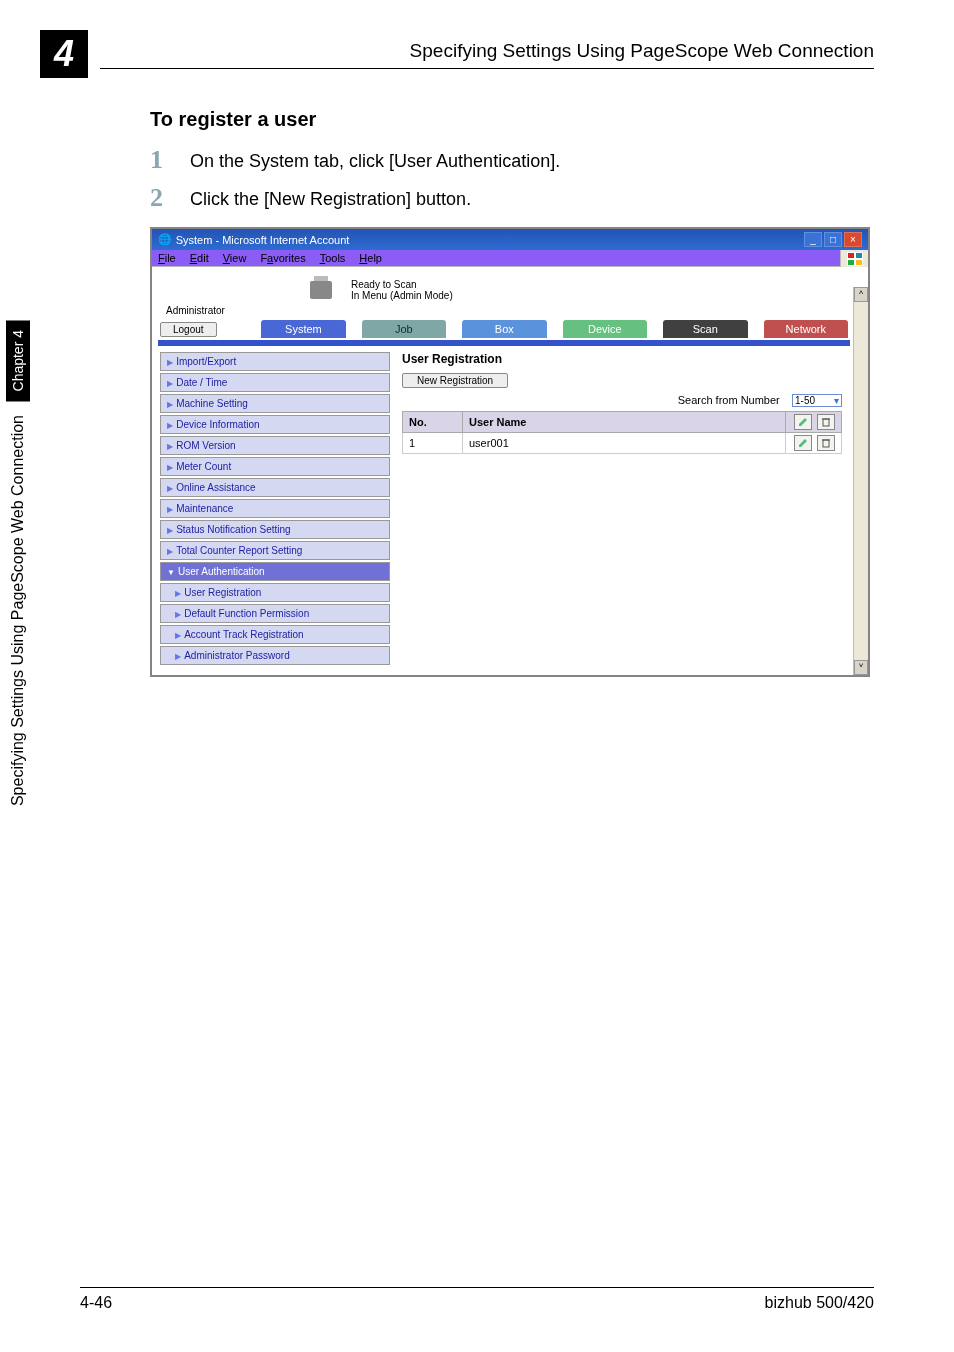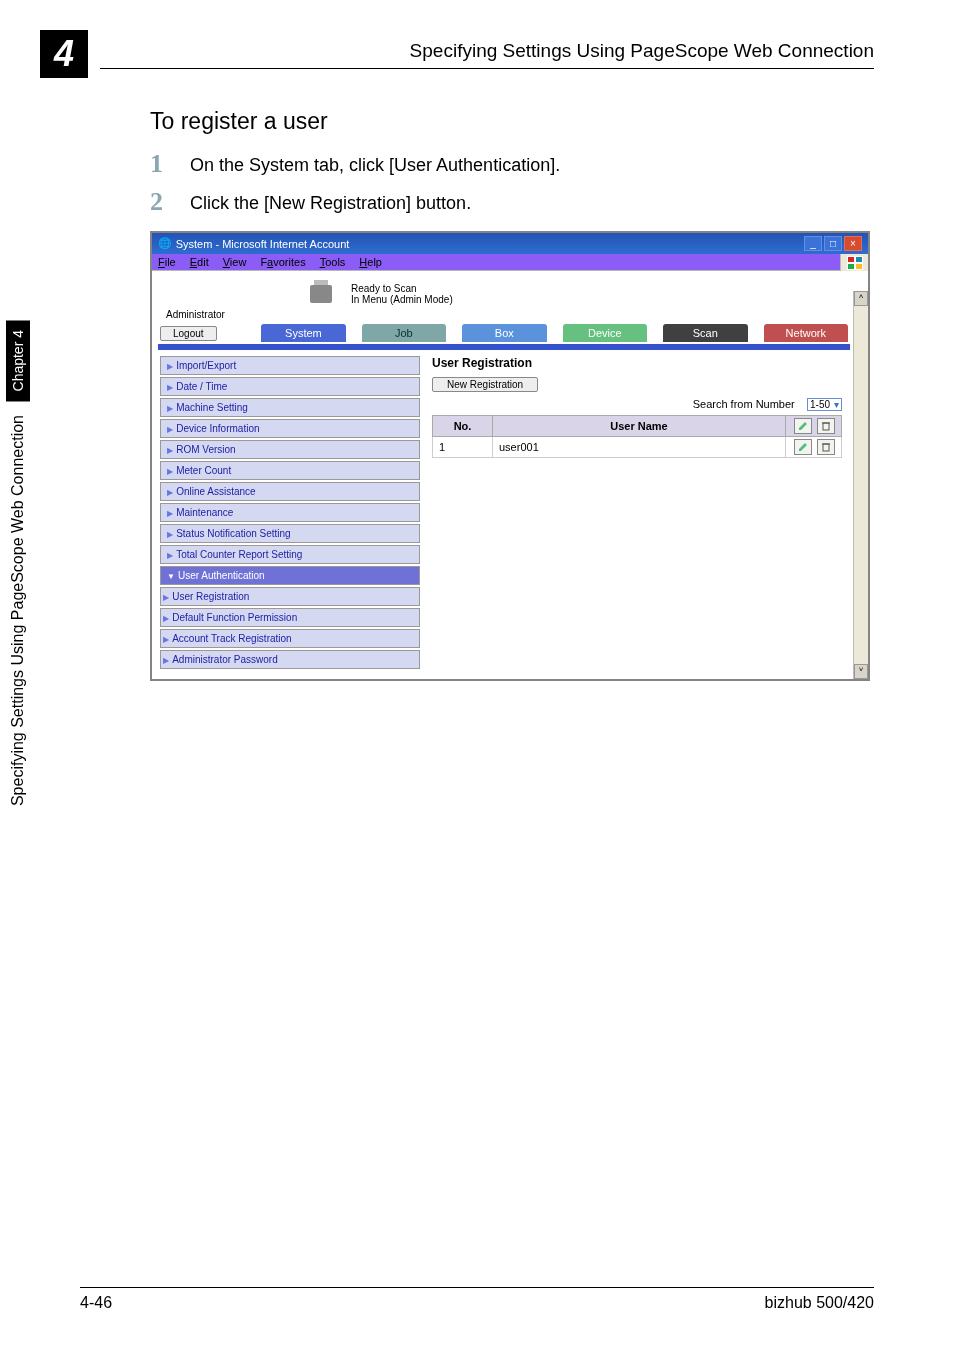--- a/index.html
+++ b/index.html
@@ -5,21 +5,21 @@
   * { box-sizing: border-box; }
   body { margin:0; padding:0; font-family: Arial, sans-serif; background:#fff; width:954px; }
   .page { width:954px; height:1352px; position:relative; padding:30px 80px 30px 40px; }
   .vertical-tab { position:absolute; left:0; top:320px; width:36px; height:640px; display:flex; flex-direction:column; align-items:center; }
   .vtab-text { writing-mode: vertical-rl; transform: rotate(180deg); font-size:16px; padding:10px 4px; }
   .vtab-chapter { background:#000; color:#fff; font-size:14px; }
   .vtab-title { color:#000; margin-top:4px; }
   .top-area { display:flex; align-items:flex-start; }
   .big4-box { background:#000; color:#fff; font-weight:bold; font-style:italic; font-size:36px; width:48px; height:48px; display:flex; align-items:center; justify-content:center; margin-right:12px; border-bottom:1px solid #000;}
   .running-head { flex:1; border-bottom:1.2px solid #000; font-size:19px; text-align:right; padding-bottom:6px; padding-top:10px;}
-  .section-head { font-weight:normal; font-size:23px; margin:30px 0 14px 110px; }
+  .section-head { font-weight:bold; font-size:20px; margin:30px 0 14px 110px; }
   .step { display:flex; margin:8px 0 8px 110px; align-items:flex-start; }
   .step-num { color:#8aa7b1; font-size:26px; font-weight:bold; width:40px; font-family: Georgia, serif;}
   .step-text { font-size:18px; padding-top:6px; }
   .screenshot { margin:14px 0 0 110px; width:720px; border:2px solid #848484; background:#d6c9eb; position:relative; font-family: Tahoma, sans-serif; }
   .titlebar { background: linear-gradient(to bottom,#2353b5,#2f6cd0); color:#fff; font-size:11px; padding:3px 6px; display:flex; align-items:center; justify-content:space-between; }
   .title-left { display:flex; align-items:center; gap:4px;}
   .win-btns { display:flex; gap:2px;}
   .win-btn { width:18px; height:15px; font-size:10px; display:flex; align-items:center; justify-content:center; color:#fff; border:1px solid #fff3;}
   .minbtn{background:#3a72d8;} .maxbtn{background:#3a72d8;} .closebtn{background:#d84b2f;}
   .menubar { background:#8b5cf6; font-size:11px; padding:2px 6px; display:flex; gap:14px; border-bottom:1px solid #b8b8b8;}
@@ -27,33 +27,33 @@
   .device { display:flex; align-items:center; gap:19px; margin:6px 0 2px 150px; font-size:10px;}
   .printer-icon { width:22px; height:18px; background:#888; border-radius:2px; position:relative;}
   .printer-icon::after{content:"";position:absolute;top:-5px;left:4px;width:14px;height:5px;background:#bbb;}
   .admin-label { font-size:10px; margin:4px 0 4px 6px;}
   .row-line { display:flex; gap:16px; align-items:center; margin-bottom:2px;}
   .logout-btn { background:#eee; border:1px solid #888; border-radius:2px; font-size:10px; padding:1px 12px;}
   .tab { font-size:11px; color:#fff; padding:3px 0; width:94px; text-align:center; border-radius:3px 3px 0 0;}
   .tab-system{background:#4a67d6;} .tab-job{background:#7fa7a5;color:#033;} .tab-box{background:#5a92dc;} .tab-print{background:#66c080;} .tab-scan{background:#404040;} .tab-network{background:#c0504f;}
   .blue-sep { height:6px; background:#3352cc; margin:2px -2px 0 -2px;}
   .lower{ display:flex; gap:6px; margin-top:6px;}
-  .side { width:260px; }
+  .side { width:230px; }
   .side-item { background:#d4d8f1; border:1px solid #999; font-size:10px; color:#2121a6; padding:3px 6px; margin-bottom:2px;}
   .side-item.selected { background:#6f71d6; color:#fff;}
-  .side-item.sub { padding-left:2px; }
+  .side-item.sub { padding-left:14px; }
   .tri { color:#6676e6; font-size:8px; margin-right:3px;}
   .tri-down { color:#fff;}
   .main-pane { flex:1; padding:0 6px;}
   .ur-title { font-weight:bold; font-size:12px; margin-bottom:4px;}
   .newreg-btn { background:#eee; border:1px solid #888; font-size:10px; padding:1px 14px; border-radius:2px;}
   .search-line { text-align:right; font-size:11px; margin:6px 0 4px 0;}
-  .num-select { border:1px solid #6a8cd5; font-size:10px; padding:0 2px; width:35px; display:inline-flex; justify-content:space-between; align-items:center; background:#fff;}
+  .num-select { border:1px solid #6a8cd5; font-size:10px; padding:0 2px; width:50px; display:inline-flex; justify-content:space-between; align-items:center; background:#fff;}
   .tbl { width:100%; border-collapse:collapse; font-size:11px;}
-  .tbl th { background:#d9d4e8; border:1px solid #aaa; text-align:center; padding:2px 6px; font-weight:bold;}
+  .tbl th { background:#d9d4e8; border:1px solid #aaa; text-align:left; padding:2px 6px; font-weight:bold;}
   .tbl td { border:1px solid #ccc; padding:2px 6px; background:#fff;}
   .action-cell{ text-align:right; white-space:nowrap;}
   .ico { display:inline-flex; width:18px; height:16px; border:1px solid #888; background:#f4f4ee; align-items:center; justify-content:center; margin-left:2px;}
   .scrollbar { position:absolute; right:0; top:20px; bottom:0; width:15px; background:#ece9d8; border-left:1px solid #bbb; display:flex; flex-direction:column; justify-content:space-between; }
   .sb-btn { height:15px; background:#d8d4c8; border:1px solid #999; font-size:8px; text-align:center;}
   .ie-flag{ position:absolute; right:0; top:0; width:28px; height:18px; display:flex; align-items:center; justify-content:center; background:#ece9d8; border-left:1px solid #bbb;}
   .footer { position:absolute; bottom:40px; left:80px; right:80px; border-top:1px solid #000; display:flex; justify-content:space-between; font-size:16px; padding-top:6px;}
 </style>
 </head>
 <body>

